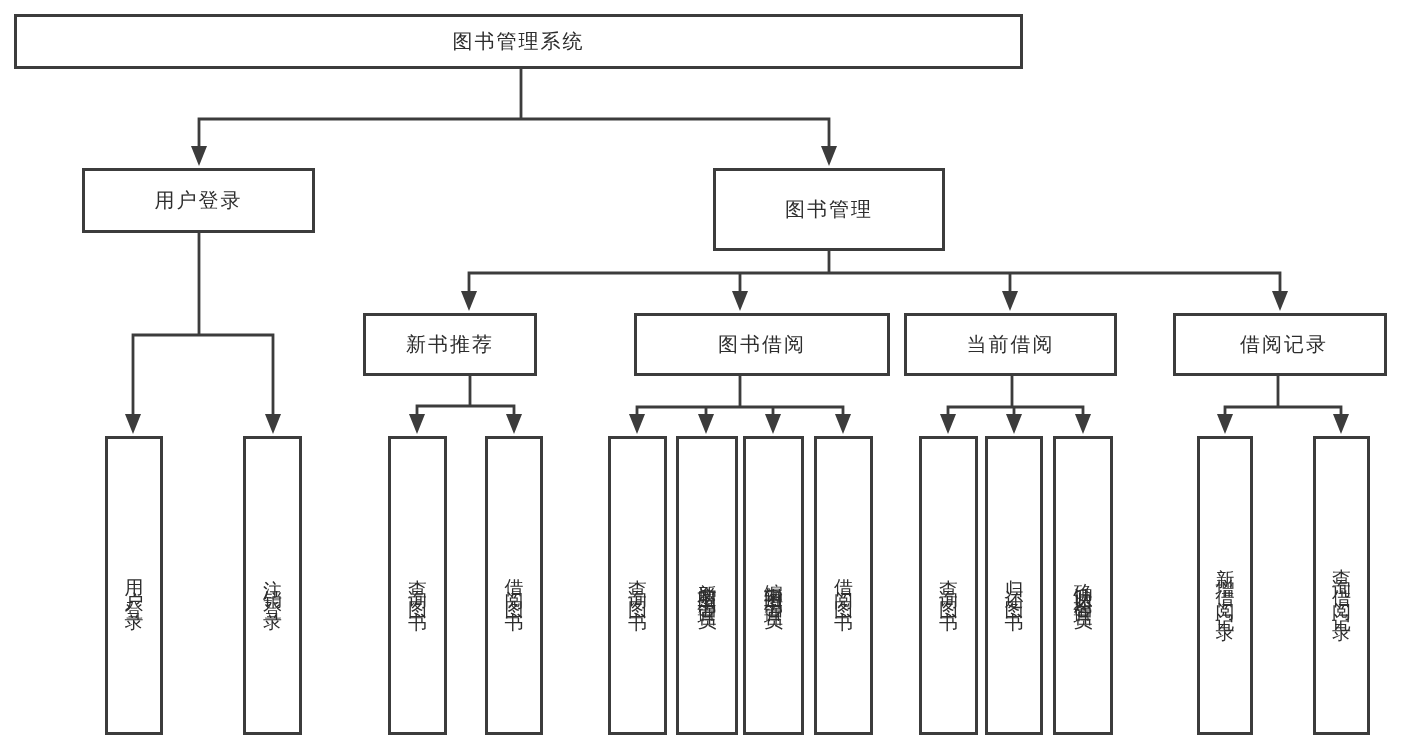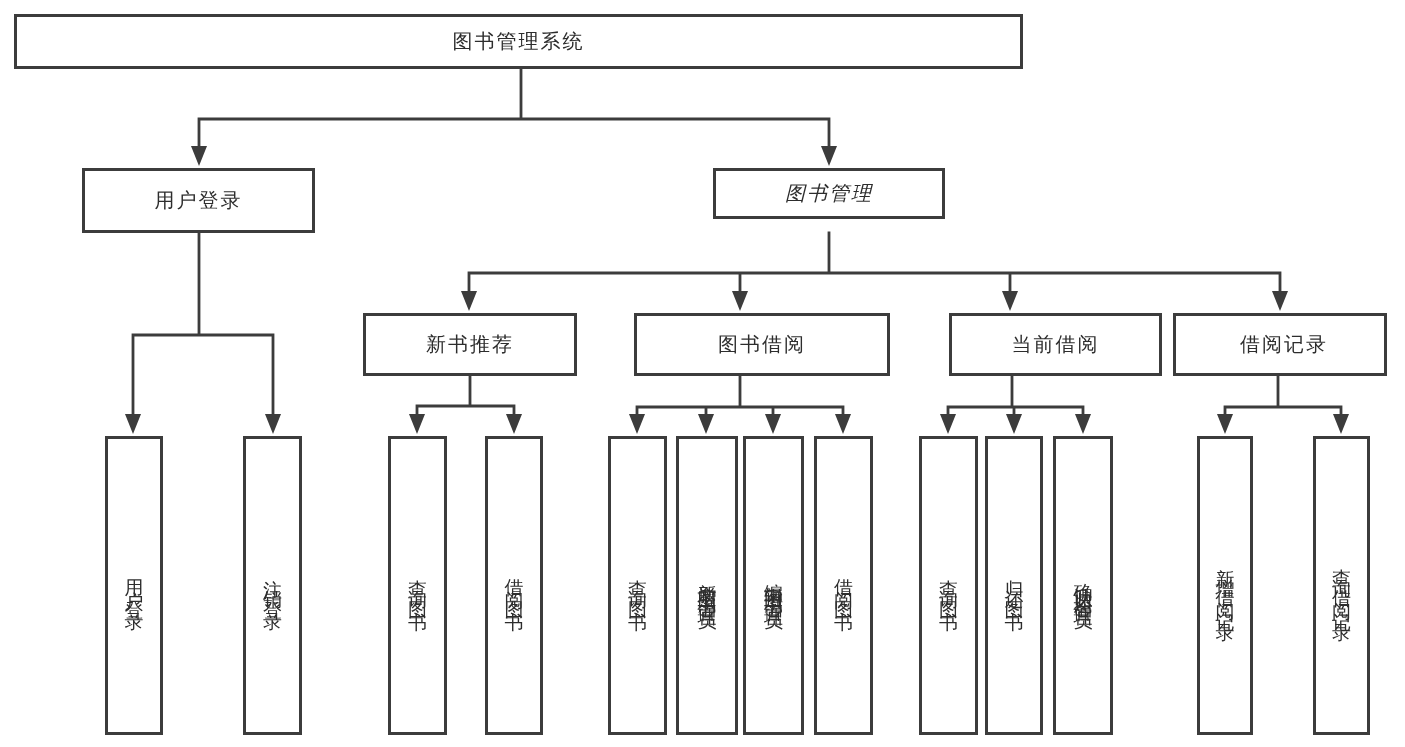--- a/index.html
+++ b/index.html
@@ -43,25 +43,25 @@
     top: 436px;
     height: 299px;
   }
   .leaf.tight {
     letter-spacing: 4px;
   }
   
   .n-root { left: 14px; top: 14px; width: 1009px; height: 55px; }
   
   .n-userlogin { left: 82px;  top: 168px; width: 233px; height: 65px; }
-  .n-bookmgmt  { left: 713px; top: 168px; width: 232px; height: 51px; font-style: italic; }
+  .n-bookmgmt  { left: 713px; top: 168px; width: 232px; height: 83px; }
   
-  .n-newbook   { left: 363px;  top: 313px; width: 214px; height: 63px; }
+  .n-newbook   { left: 363px;  top: 313px; width: 174px; height: 63px; }
   .n-borrowing { left: 634px;  top: 313px; width: 256px; height: 63px; }
-  .n-current   { left: 904px;  top: 313px; width: 213px; height: 63px; margin-left: 45px; }
+  .n-current   { left: 904px;  top: 313px; width: 213px; height: 63px; }
   .n-records   { left: 1173px; top: 313px; width: 214px; height: 63px; padding-left: 8px; }
   
   .n-a1 { left: 105px;  width: 58px; }
   .n-a2 { left: 243px;  width: 59px; }
   .n-b1 { left: 388px;  width: 59px; }
   .n-b2 { left: 485px;  width: 58px; }
   .n-c1 { left: 608px;  width: 59px; }
   .n-c2 { left: 676px;  width: 62px; }
   .n-c3 { left: 743px;  width: 61px; }
   .n-c4 { left: 814px;  width: 59px; }

